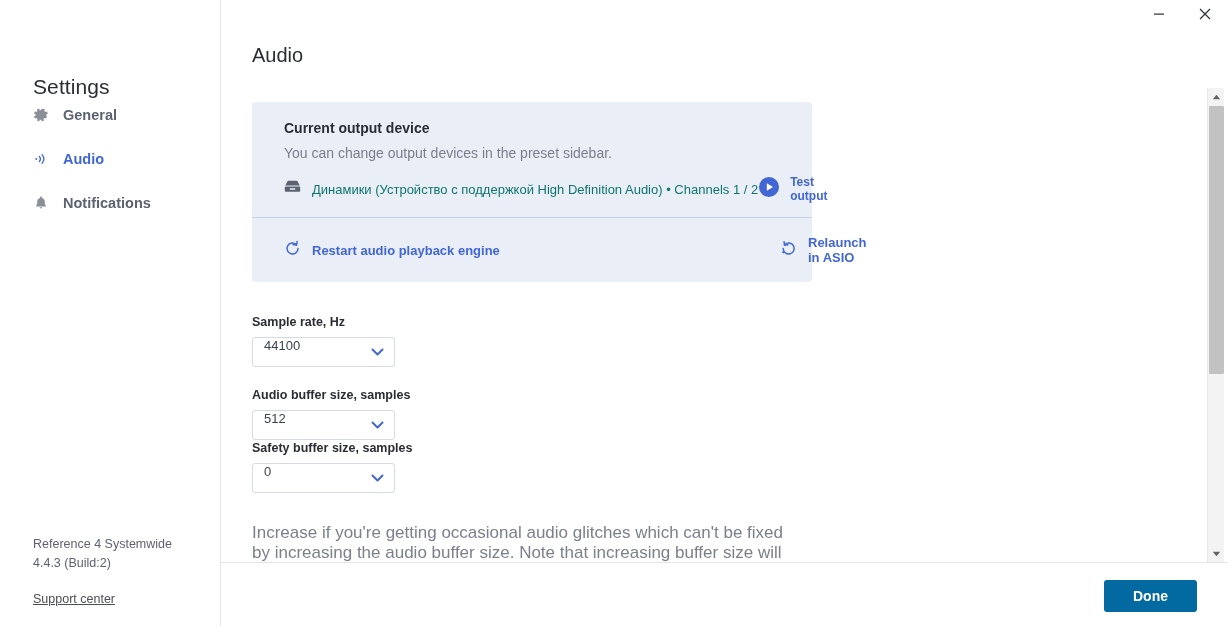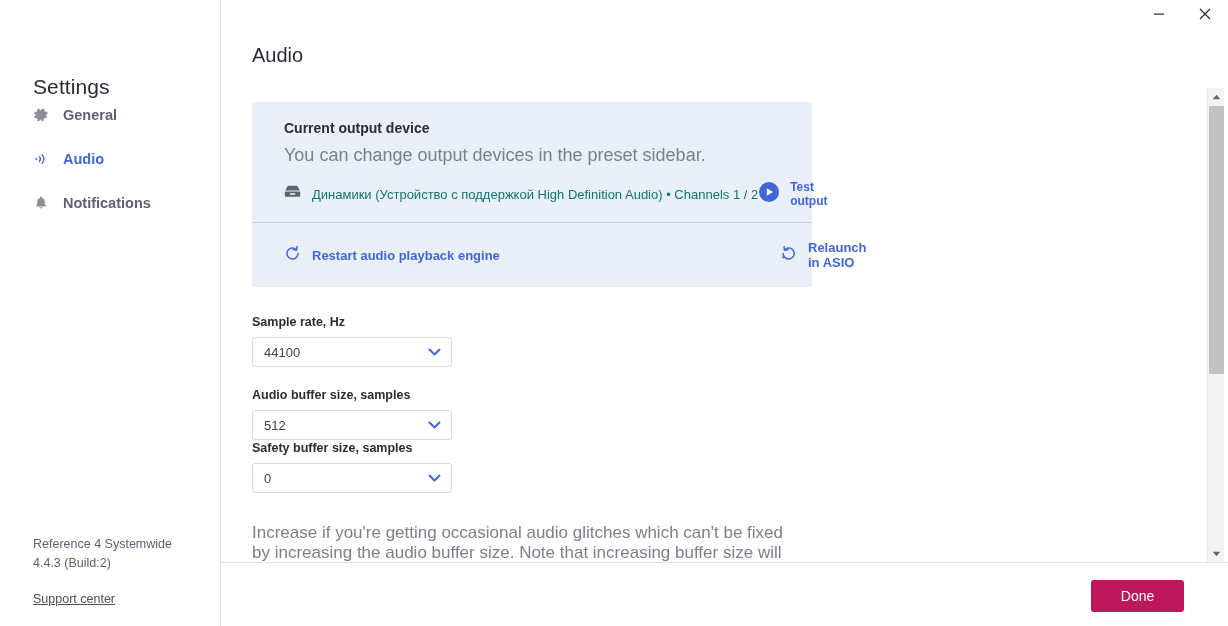--- a/index.html
+++ b/index.html
@@ -144,21 +144,21 @@
     padding: 18px 30px 14px 32px;
     position: relative;
   }
   .card-heading {
     font-size: 14px;
     font-weight: bold;
     color: #2a2d34;
     margin-bottom: 9px;
   }
   .card-sub {
-    font-size: 18px;
+    font-size: 14px;
     color: #7b808b;
     margin-bottom: 14px;
   }
   .device-row {
     display: flex;
     align-items: center;
     justify-content: space-between;
     min-height: 26px;
   }
   .device-left {
@@ -221,27 +221,26 @@
     left: 31px;
   }
   .field-label {
     font-size: 12.5px;
     font-weight: bold;
     color: #2a2d34;
     margin-bottom: 8px;
   }
   .select-box {
     position: relative;
-    width: 200px;
+    width: 143px;
     height: 30px;
     border: 1px solid #d6dae1;
     border-radius: 3px;
     background: #ffffff;
     display: flex;
-    align-items: center;
     padding: 0 0 0 11px;
     cursor: pointer;
   }
   .select-value {
     font-size: 13px;
     color: #3d424b;
   }
   .select-chevron {
     position: absolute;
     right: 10px;
@@ -300,30 +299,30 @@
     position: absolute;
     left: 221px;
     right: 0;
     bottom: 0;
     height: 64px;
     border-top: 1px solid #e2e4e8;
     background: #ffffff;
   }
   .done-btn {
     position: absolute;
-    right: 44px;
+    right: 31px;
     top: 17px;
     width: 93px;
     height: 32px;
-    background: #be185d;
+    background: #0369a1;
     border: none;
     border-radius: 3px;
     color: #ffffff;
     font-size: 14px;
-    font-weight: normal;
+    font-weight: bold;
     font-family: "Liberation Sans", sans-serif;
     cursor: pointer;
   }
 </style>
 </head>
 <body>
 
 <div class="window">
 
   <div class="titlebar">

